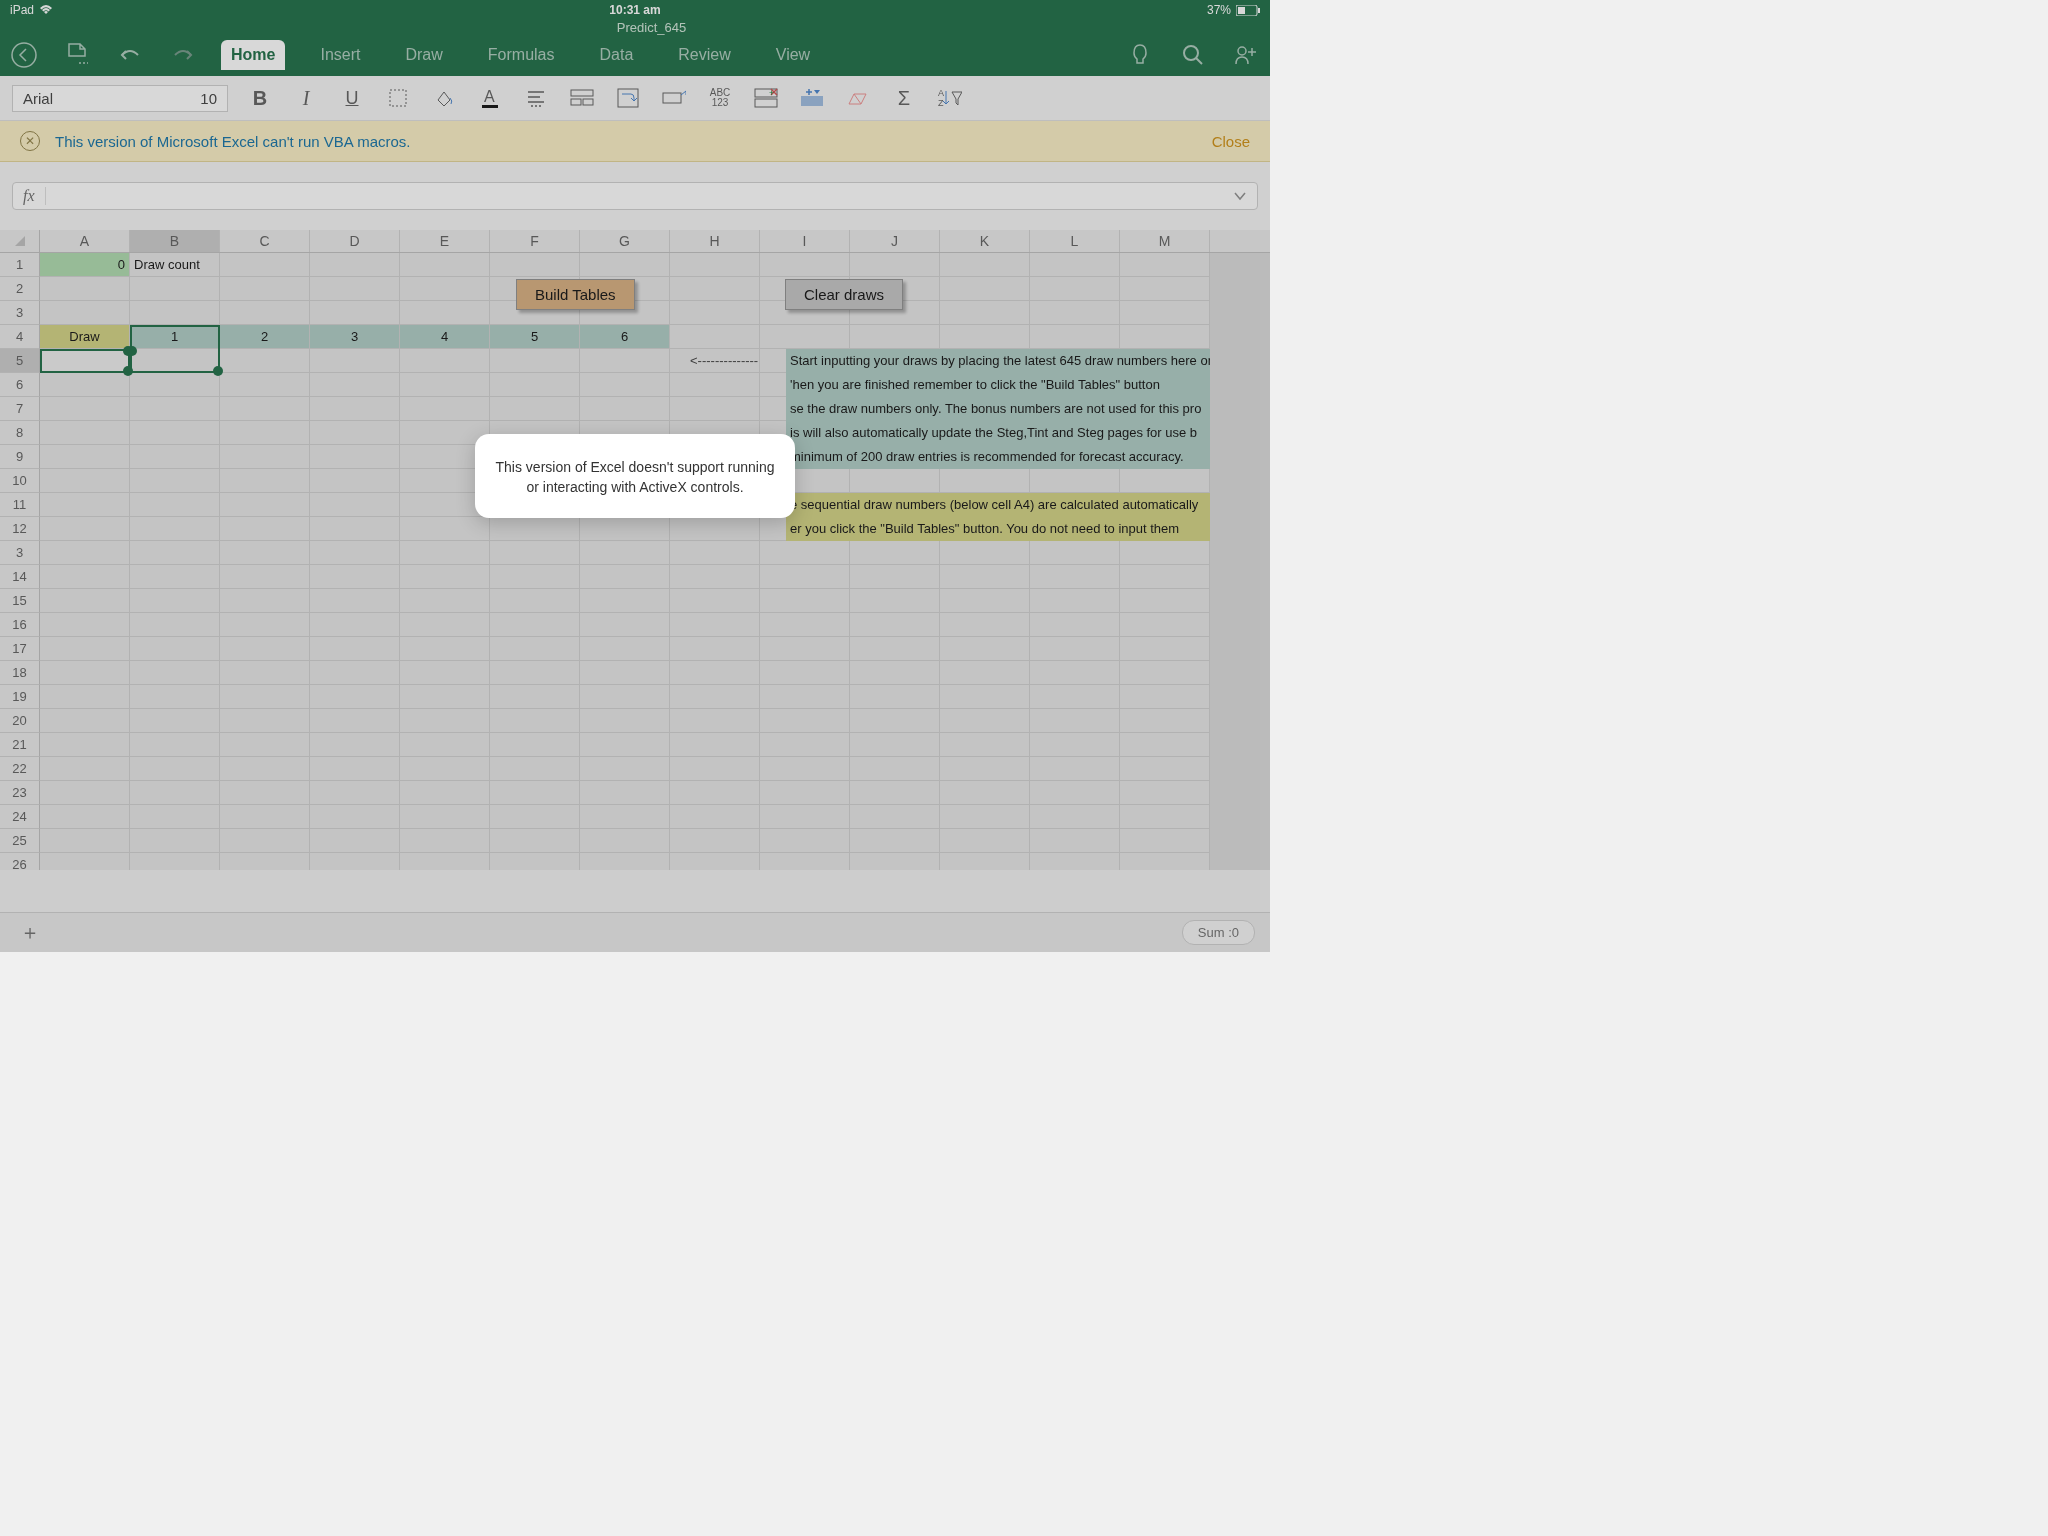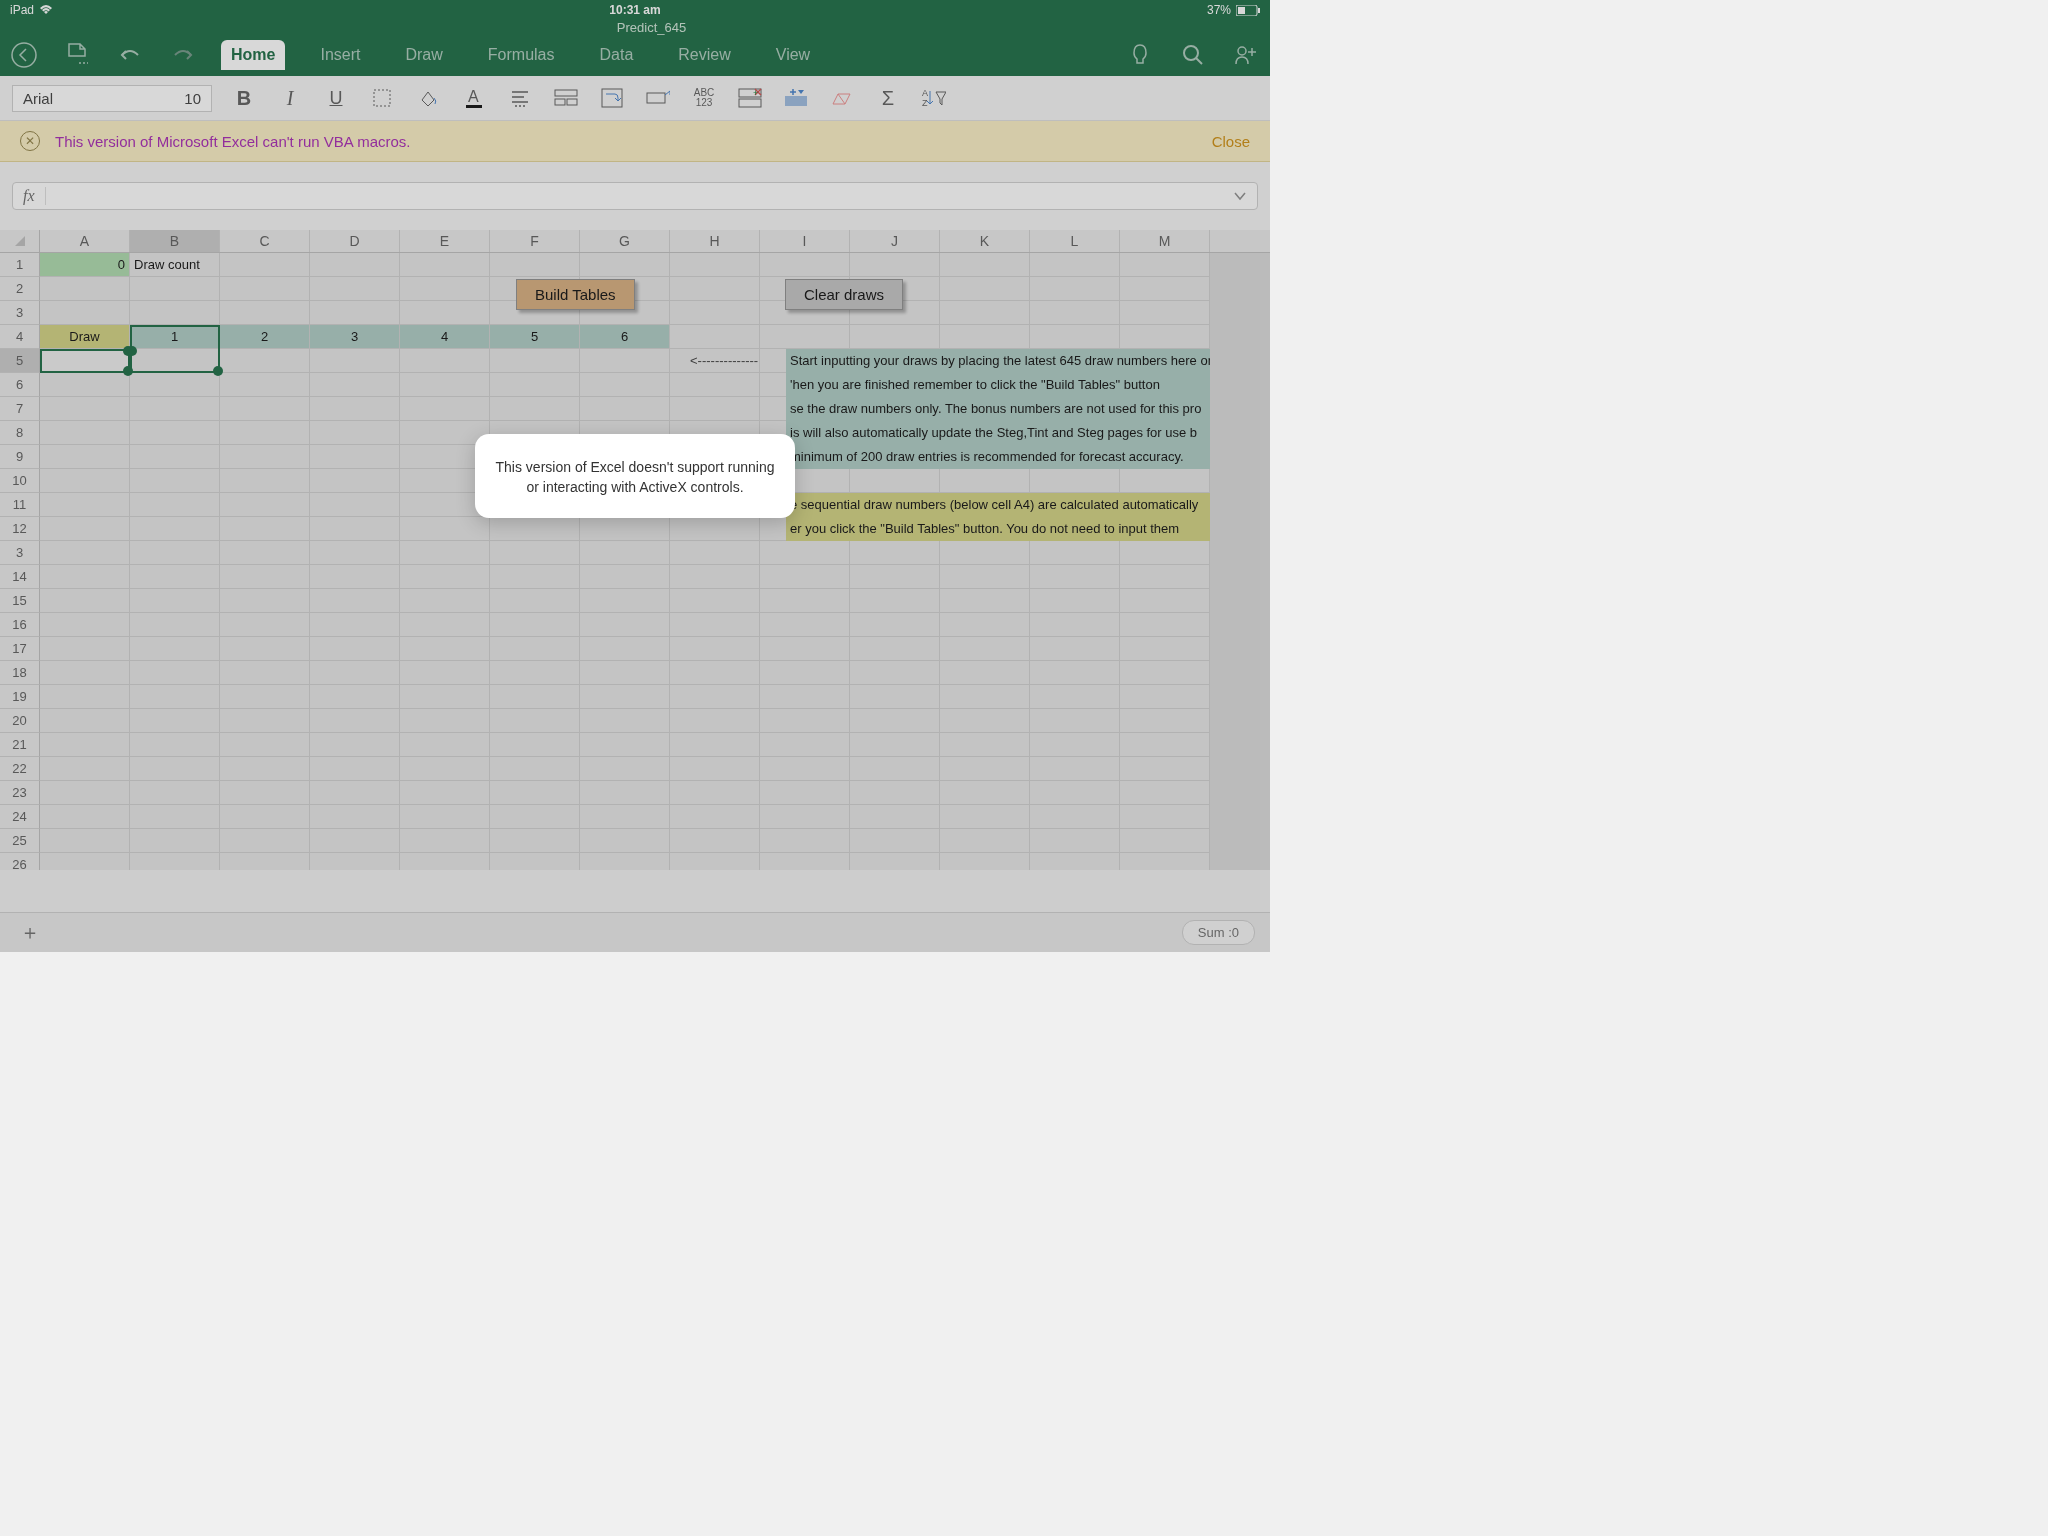--- a/index.html
+++ b/index.html
@@ -14,28 +14,28 @@
 .header-row { display: flex; align-items: center; padding: 0 10px 6px; }
 .header-icons-left { display: flex; gap: 25px; align-items: center; }
 .header-icon { width: 28px; height: 28px; display: flex; align-items: center; justify-content: center; }
 .header-icons-right { display: flex; gap: 25px; align-items: center; margin-left: auto; }
 
 .tabs { display: flex; gap: 25px; margin-left: 24px; }
 .tab { color: #a8c7b8; font-size: 16px; padding: 6px 10px; border-radius: 6px 6px 0 0; cursor: pointer; }
 .tab.active { background: #fff; color: #0d6339; font-weight: 600; }
 
 .ribbon { background: #f5f5f5; border-bottom: 1px solid #ddd; padding: 8px 12px; display: flex; align-items: center; gap: 18px; }
-.font-box { border: 1px solid #ccc; background: #fff; padding: 4px 10px; display: flex; align-items: center; gap: 8px; }
+.font-box { border: 1px solid #ccc; background: #fff; padding: 4px 10px; display: flex; align-items: center; gap: 24px; }
 .font-name { color: #333; font-size: 15px; width: 140px; }
 .font-size { color: #333; font-size: 15px; width: 30px; text-align: right; }
 .rib-icon { width: 28px; height: 28px; display: flex; align-items: center; justify-content: center; color: #555; }
 
 .notice-bar { background: #faeec1; border-bottom: 1px solid #e0d090; padding: 10px 20px; display: flex; align-items: center; gap: 15px; }
 .notice-close-icon { width: 20px; height: 20px; border: 1.5px solid #8a7a3a; border-radius: 50%; display: flex; align-items: center; justify-content: center; color: #8a7a3a; font-size: 12px; }
-.notice-text { color: #a21caf; font-size: 15px; }
+.notice-text { color: #0369a1; font-size: 15px; }
 .notice-close { margin-left: auto; color: #cc8800; font-size: 15px; cursor: pointer; }
 
 .fx-bar { background: #f5f5f5; padding: 20px 12px; display: flex; align-items: center; }
 .fx-box { background: #fff; border: 1px solid #ccc; border-radius: 4px; display: flex; align-items: center; padding: 4px 10px; flex: 1; }
 .fx-label { font-style: italic; font-family: 'Times New Roman', serif; color: #666; font-size: 16px; padding-right: 10px; border-right: 1px solid #ddd; }
 .fx-chevron { margin-left: auto; color: #666; }
 
 .grid-area { position: relative; background: #d9d9d9; height: 640px; overflow: hidden; }
 .col-headers { display: flex; background: #e8e8e8; border-bottom: 1px solid #bbb; }
 .corner { width: 40px; height: 22px; background: #e8e8e8; border-right: 1px solid #bbb; display:flex; align-items:center; justify-content:center;}

